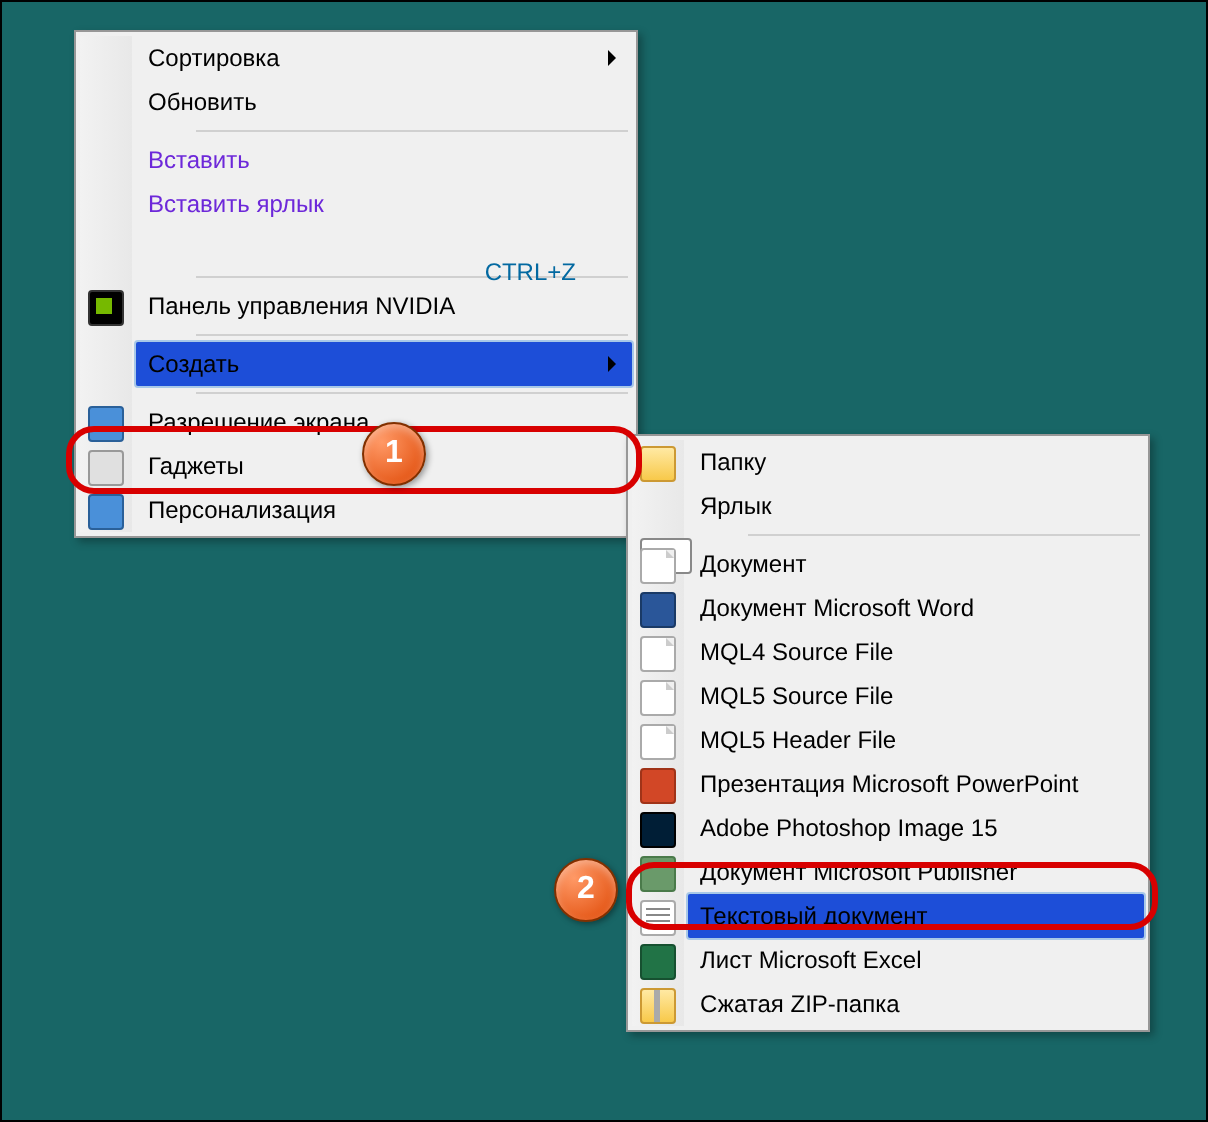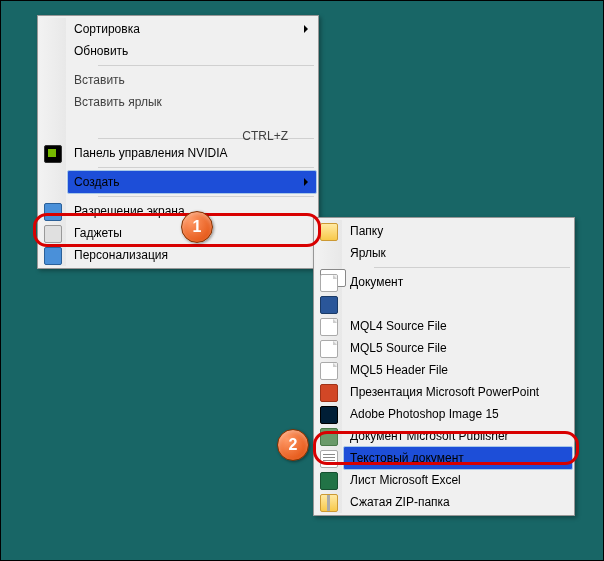--- a/index.html
+++ b/index.html
@@ -32,31 +32,31 @@
 }
 .items { margin-left: 28px; }
 .item {
   display: flex;
   align-items: center;
   height: 22px;
   padding: 0 20px 0 6px;
   position: relative;
   color: #000;
 }
-.item.disabled { color: #404040; }
+.item.disabled { color: #6d28d9; }
 .item.hover { background: #1d4ed8; border: 1px solid #a8c8e8; border-radius: 2px; margin: -1px; padding-right: 19px; }
 .sep { height: 1px; background: #d0d0d0; margin: 3px 2px 3px 30px; }
 .arrow {
   position: absolute; right: 8px; top: 50%; transform: translateY(-50%);
   width: 0; height: 0;
   border-top: 4px solid transparent;
   border-bottom: 4px solid transparent;
   border-left: 4px solid #000;
 }
-.shortcut { margin-left: auto; color: #404040; padding-right: 8px; margin-top: 24px; }
+.shortcut { margin-left: auto; color: #0369a1; padding-right: 8px; margin-top: 24px; }
 .ico {
   position: absolute; left: -24px; width: 16px; height: 16px; top: 3px;
   border-radius: 2px;
 }
 .ico.folder { background: linear-gradient(#ffe9a3,#f8c94a); border: 1px solid #cc9933; }
 .ico.shortcut { background: #fff; border: 1px solid #888; }
 .ico.word { background: #2a5699; border: 1px solid #1a3a66; }
 .ico.file { background: #fff; border: 1px solid #aaa; }
 .ico.file::before { content:""; position:absolute; top:0; right:0; border-top:4px solid #f0f0f0; border-left:4px solid #ccc; }
 .ico.ppt { background: #d24726; border: 1px solid #a03318; }
@@ -156,20 +156,21 @@
         <span class="ico shortcut"></span>
         <span>Ярлык</span>
       </div>
     <div class="sep"></div>
     <div class="item">
         <span class="ico file"></span>
         <span>Документ</span>
       </div>
     <div class="item">
         <span class="ico word"></span>
+        <span>Документ Microsoft Word</span>
       </div>
     <div class="item">
         <span class="ico file"></span>
         <span>MQL4 Source File</span>
       </div>
     <div class="item">
         <span class="ico file"></span>
         <span>MQL5 Source File</span>
       </div>
     <div class="item">

